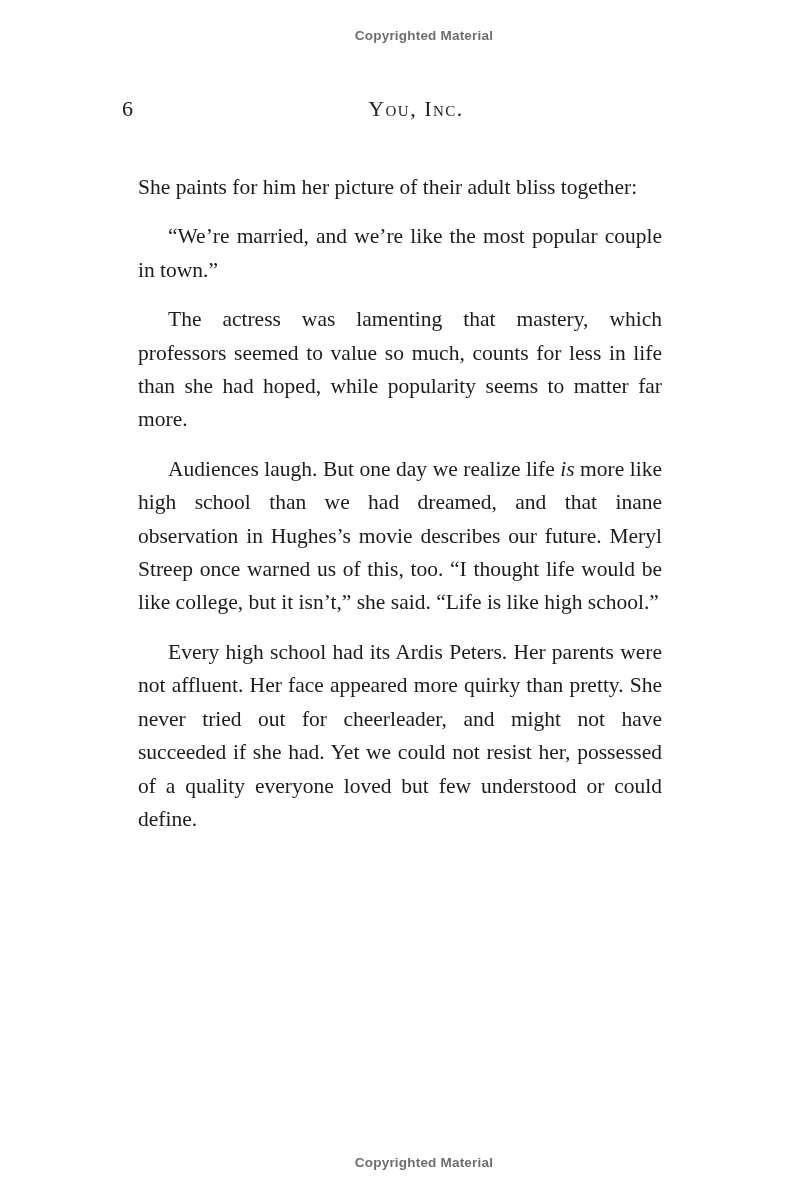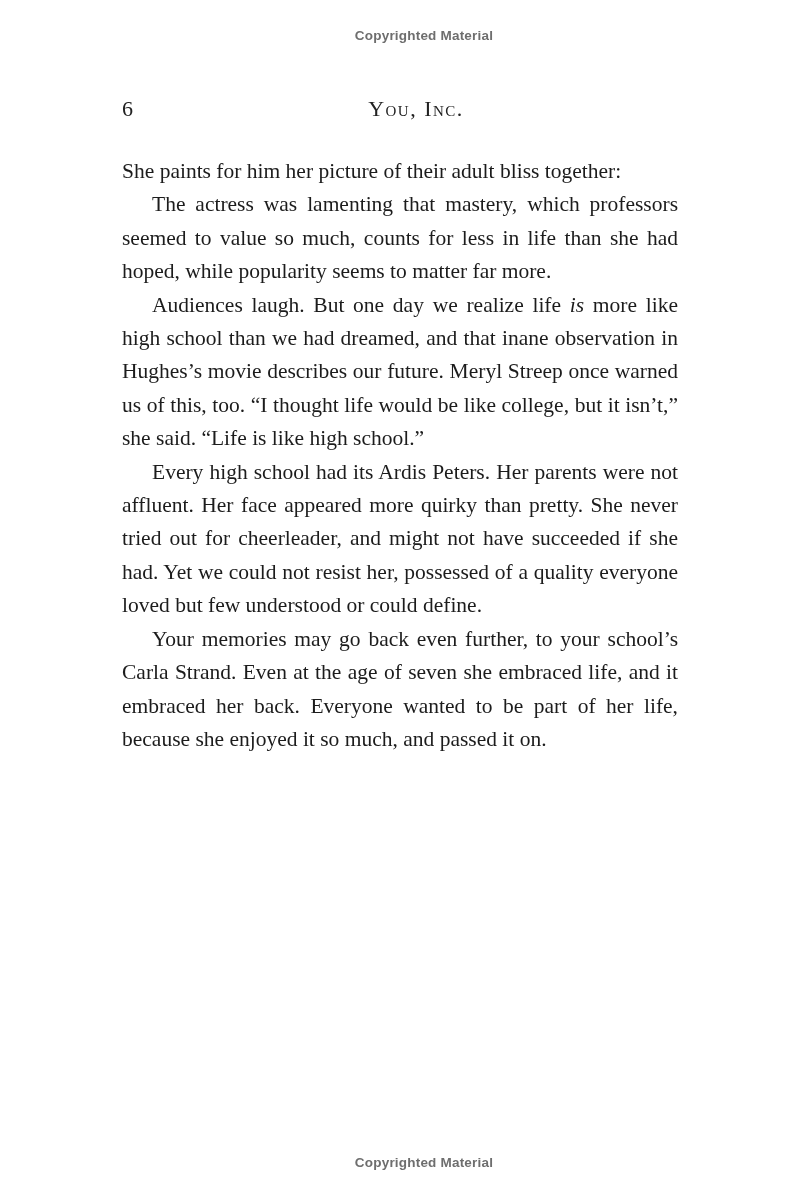--- a/index.html
+++ b/index.html
@@ -62,21 +62,21 @@
     position: absolute;
     top: 155px;
     left: 122px;
     width: 556px;
     font-size: 21.5px;
     line-height: 33.4px;
     text-align: justify;
     color: #1c1c1c;
   }
   .page-body p {
-    margin: 0;
+    margin: 16px;
     padding: 0;
   }
   .page-body p.indent {
     text-indent: 30px;
   }
   .page-body em {
     font-style: italic;
   }
 </style>
 </head>
@@ -86,21 +86,21 @@
 
   <div class="copyright top">Copyrighted Material</div>
 
   <div class="page-header">
     <span class="page-number">6</span>
     <span class="running-title">You, Inc.</span>
   </div>
 
   <div class="page-body">
       <p class=""><span>She paints for him her picture of their adult bliss together:</span></p>
+      <p class="indent"><span>“We’re married, and we’re like the most popular couple in town.”</span></p>
       <p class="indent"><span>The actress was lamenting that mastery, which professors seemed to value so much, counts for less in life than she had hoped, while popularity seems to matter far more.</span></p>
       <p class="indent"><span>Audiences laugh. But one day we realize life </span><em>is</em><span> more like high school than we had dreamed, and that inane observation in Hughes’s movie describes our future. Meryl Streep once warned us of this, too. “I thought life would be like college, but it isn’t,” she said. “Life is like high school.”</span></p>
       <p class="indent"><span>Every high school had its Ardis Peters. Her parents were not affluent. Her face appeared more quirky than pretty. She never tried out for cheerleader, and might not have succeeded if she had. Yet we could not resist her, possessed of a quality everyone loved but few understood or could define.</span></p>
-      <p class="indent"><span>Your memories may go back even further, to your school’s Carla Strand. Even at the age of seven she embraced life, and it embraced her back. Everyone wanted to be part of her life, because she enjoyed it so much, and passed it on.</span></p>
     </div>
 
   <div class="copyright bottom">Copyrighted Material</div>
 
 </div>
 
 </body></html>

